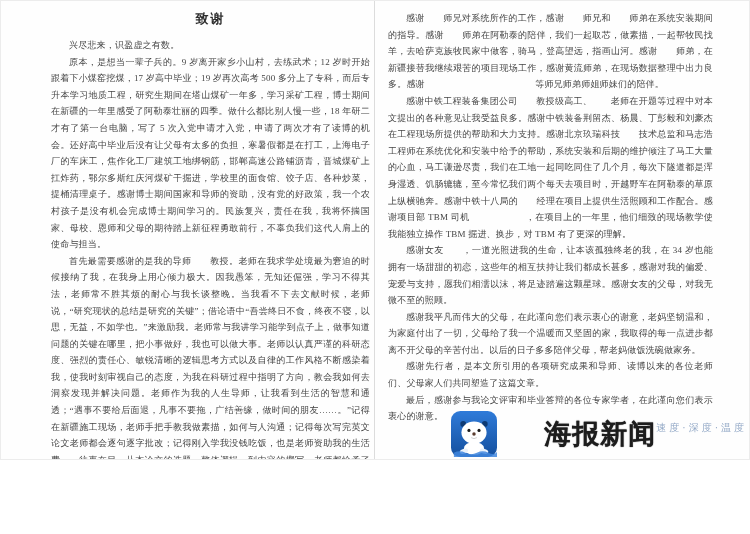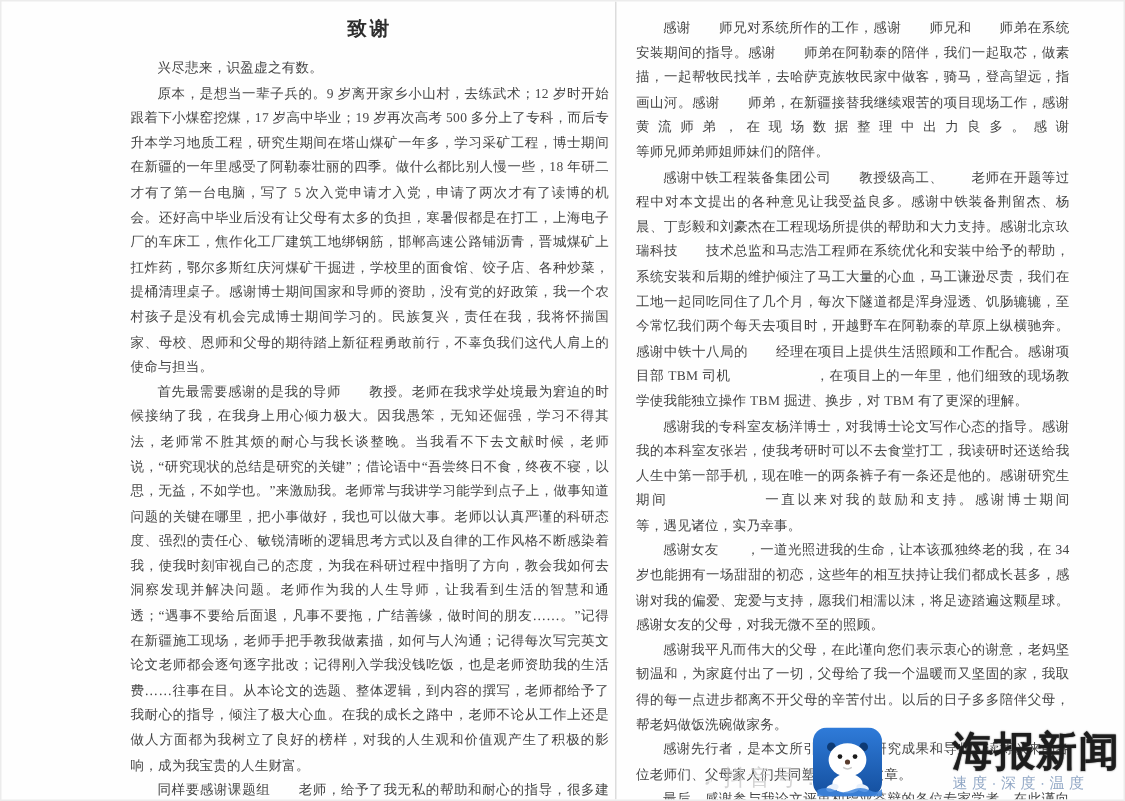--- a/index.html
+++ b/index.html
@@ -4,26 +4,25 @@
 <style>
   html, body {
     margin: 0;
     padding: 0;
     background: #ffffff;
     font-family: "Liberation Serif", "DejaVu Serif", serif;
   }
   .canvas {
     position: relative;
     width: 750px;
-    height: 534px;
+    height: 460px;
     background: #fefefe;
     overflow: hidden;
     border: 1px solid #ececec;
     box-sizing: border-box;
-    padding-left: 36px;
   }
   .spread {
     display: flex;
     height: 100%;
   }
   .page {
     box-sizing: border-box;
     height: 100%;
     overflow: hidden;
   }
@@ -85,21 +84,20 @@
     background: transparent;
   }
   .brand-icon {
     width: 46px;
     height: 46px;
     display: block;
     margin-right: 6px;
   }
   .brand-text {
     display: flex;
-    flex-direction: column;
     justify-content: center;
     margin-left: 41px;
   }
   .brand-name {
     font-family: "Liberation Sans", "DejaVu Sans", sans-serif;
     font-size: 27px;
     font-weight: 900;
     color: #1d1d1d;
     line-height: 28px;
     letter-spacing: 1px;
@@ -136,21 +134,20 @@
 
     <div class="divider"></div>
 
     <div class="page page-right">
       <div>
 
           <p class="para">感谢　　师兄对系统所作的工作，感谢　　师兄和　　师弟在系统安装期间的指导。感谢　　师弟在阿勒泰的陪伴，我们一起取芯，做素描，一起帮牧民找羊，去哈萨克族牧民家中做客，骑马，登高望远，指画山河。感谢　　师弟，在新疆接替我继续艰苦的项目现场工作，感谢黄流师弟，在现场数据整理中出力良多。感谢　　　　　　　　　　　　等师兄师弟师姐师妹们的陪伴。</p>
 
           <p class="para">感谢中铁工程装备集团公司　　教授级高工、　　老师在开题等过程中对本文提出的各种意见让我受益良多。感谢中铁装备荆留杰、杨晨、丁彭毅和刘豪杰在工程现场所提供的帮助和大力支持。感谢北京玖瑞科技　　技术总监和马志浩工程师在系统优化和安装中给予的帮助，系统安装和后期的维护倾注了马工大量的心血，马工谦逊尽责，我们在工地一起同吃同住了几个月，每次下隧道都是浑身湿透、饥肠辘辘，至今常忆我们两个每天去项目时，开越野车在阿勒泰的草原上纵横驰奔。感谢中铁十八局的　　经理在项目上提供生活照顾和工作配合。感谢项目部 TBM 司机　　　　　　，在项目上的一年里，他们细致的现场教学使我能独立操作 TBM 掘进、换步，对 TBM 有了更深的理解。</p>
 
-          <p class="para">感谢我的专科室友杨洋博士，对我博士论文写作心态的指导。感谢我的本科室友张岩，使我考研时可以不去食堂打工，我读研时还送给我人生中第一部手机，现在唯一的两条裤子有一条还是他的。感谢研究生期间　　　　　　一直以来对我的鼓励和支持。感谢博士期间　　　　　　　　等，遇见诸位，实乃幸事。</p>
 
           <p class="para">感谢女友　　，一道光照进我的生命，让本该孤独终老的我，在 34 岁也能拥有一场甜甜的初恋，这些年的相互扶持让我们都成长甚多，感谢对我的偏爱、宠爱与支持，愿我们相濡以沫，将足迹踏遍这颗星球。感谢女友的父母，对我无微不至的照顾。</p>
 
 
           <p class="para">感谢我平凡而伟大的父母，在此谨向您们表示衷心的谢意，老妈坚韧温和，为家庭付出了一切，父母给了我一个温暖而又坚固的家，我取得的每一点进步都离不开父母的辛苦付出。以后的日子多多陪伴父母，帮老妈做饭洗碗做家务。</p>
 
           <p class="para">感谢先行者，是本文所引用的各项研究成果和导师、读博以来的各位老师们、父母家人们共同塑造了这篇文章。</p>
 
           <p class="para">最后，感谢参与我论文评审和毕业答辩的各位专家学者，在此谨向您们表示衷心的谢意。</p>
 

